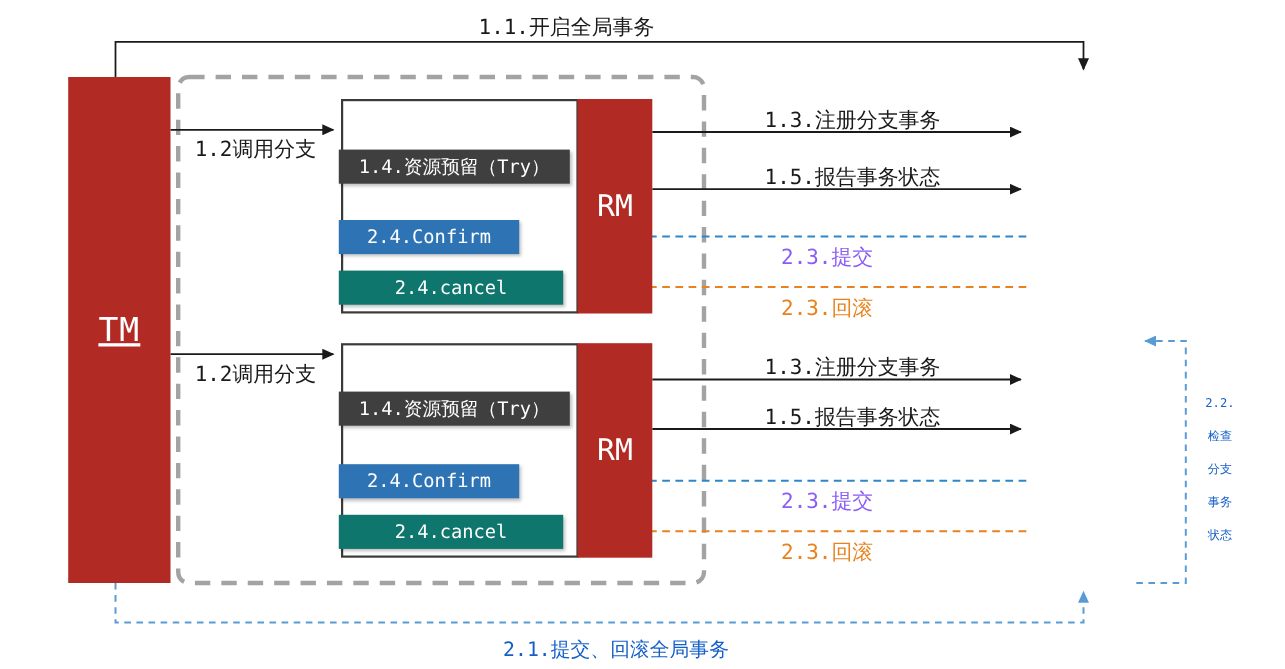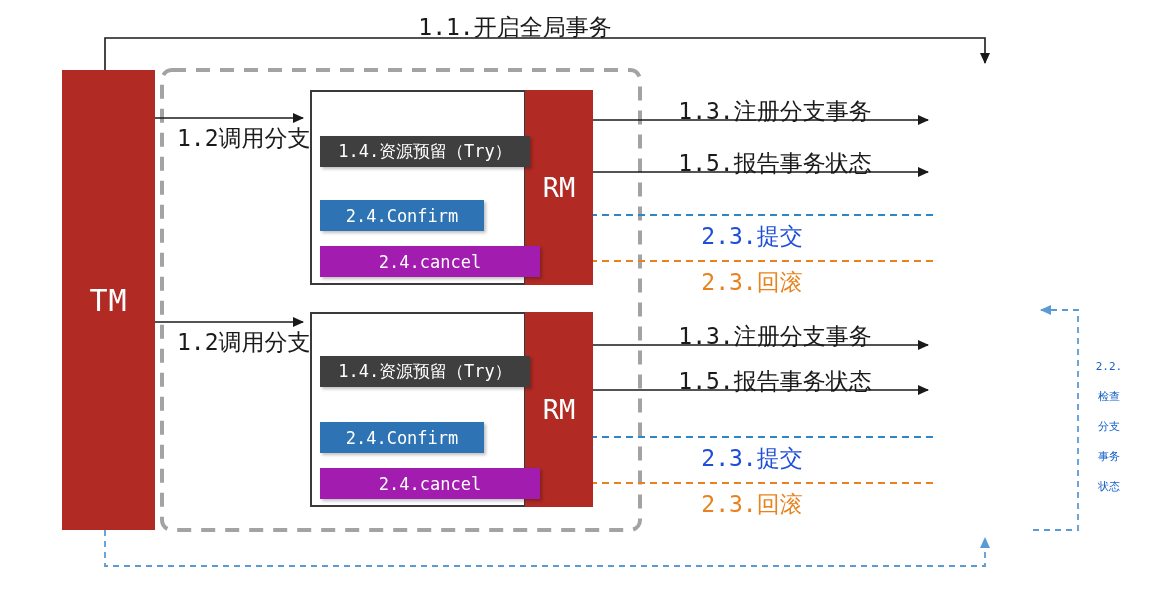--- a/index.html
+++ b/index.html
@@ -8,38 +8,38 @@
   .stage { position:relative; width:1168px; height:608px; background:#fff; overflow:hidden; }
   svg.arrows { position:absolute; left:0; top:0; width:1168px; height:608px; }
   svg .solid { stroke:#1a1a1a; stroke-width:1.6; fill:none; }
   svg .dash  { stroke-width:1.8; fill:none; stroke-dasharray:7 5; }
   svg .dash.blue   { stroke:#2E86C7; }
   svg .dash.orange { stroke:#E8821E; }
   svg .dash.loop   { stroke:#5B9BD5; stroke-dasharray:6 5; }
   svg .boundary { fill:none; stroke:#A3A3A3; stroke-width:4; stroke-dasharray:14 10; }
 
   .pillar { position:absolute; background:#B12A24; color:#fff; display:flex;
-            align-items:center; justify-content:center; font-size:30px; letter-spacing:1px; }
+            align-items:center; justify-content:center; font-size:30px; letter-spacing:1px;text-decoration:underline; }
   .tm { left:62px;  top:70px; width:93px; height:460px; }
   .tc { left:935px; top:70px; width:95px; height:460px; }
 
   .whitebox { position:absolute; left:310px; width:216px; height:195px;
               background:#fff; border:2px solid #3a3a3a; }
   .rmbar { position:absolute; left:525px; width:68px; height:195px; background:#B12A24;
            color:#fff; display:flex; align-items:center; justify-content:center; font-size:27px; }
-  .innerbox { position:absolute; left:320px; height:31px; color:#fff; display:flex;
+  .innerbox { position:absolute; left:308px; height:31px; color:#fff; display:flex;
               align-items:center; justify-content:center; font-size:17px;
               box-shadow:2px 2px 3px rgba(0,0,0,0.25); white-space:nowrap; }
   .try     { width:210px; background:#3F3F3F; }
   .confirm { width:164px; background:#2E74B5; }
-  .cancel  { width:220px; background:#a21caf; }
+  .cancel  { width:204px; background:#0f766e; }
 
-  .lbl { position:absolute; font-size:23px; color:#1a1a1a; white-space:nowrap; }
+  .lbl { position:absolute; font-size:19px; color:#1a1a1a; white-space:nowrap; }
   .lbl.center { text-align:center; }
-  .lbl.blue   { color:#1d4ed8; }
+  .lbl.blue   { color:#8b5cf6; }
   .lbl.deepblue { color:#1560C8; font-size:18px; }
   .lbl.orange { color:#E8821E;text-align:center; }
   .vlabel { position:absolute; left:1086px; top:352px; width:46px; color:#1560C8; }
   .vlabel span { display:block; text-align:center; line-height:30px; font-size:11px; }
 </style>
 </head>
 <body>
 
 <div class="stage">
 
@@ -126,14 +126,15 @@
   <div class="lbl center orange" style="left:677px;top:489px;width:150px">2.3.回滚</div>
 
   <div class="vlabel">
     <span>2.2.</span>
     <span>检查</span>
     <span>分支</span>
     <span>事务</span>
     <span>状态</span>
   </div>
 
+  <div class="lbl center deepblue" style="left:390px;top:578px;width:340px">2.1.提交、回滚全局事务</div>
 
 </div>
 
 </body></html>

